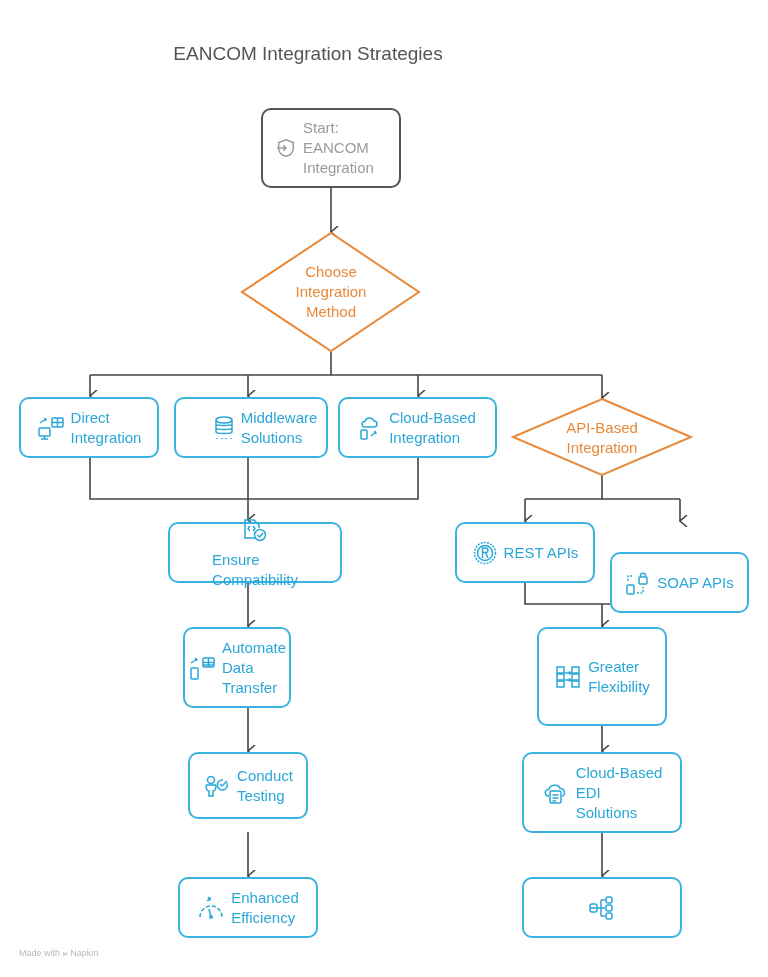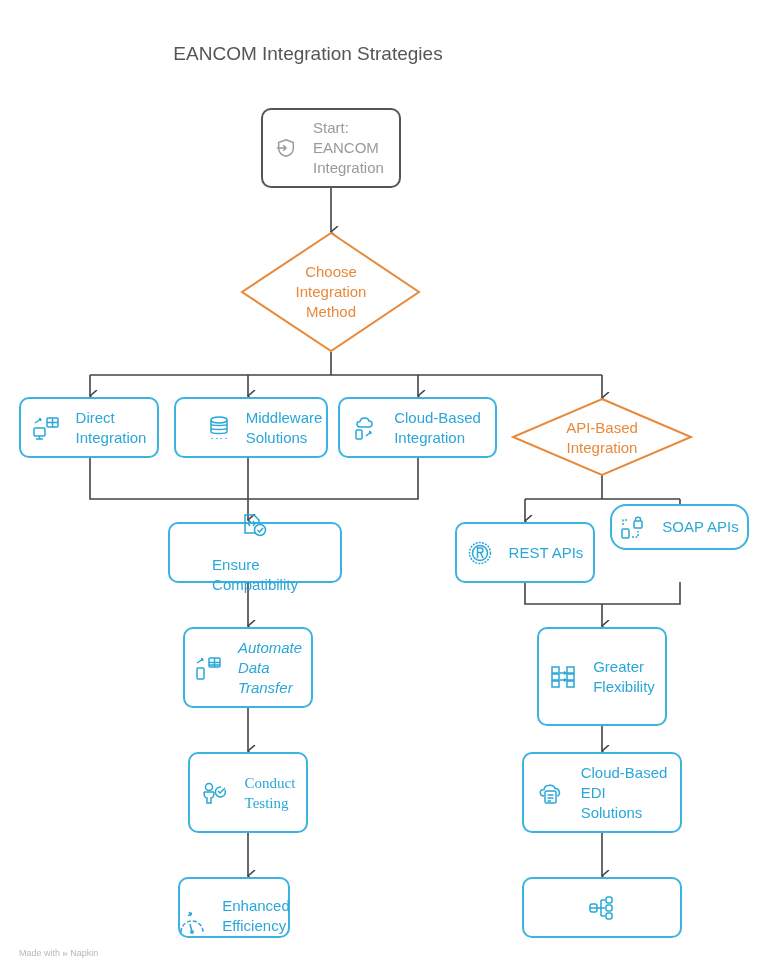--- a/index.html
+++ b/index.html
@@ -2,21 +2,21 @@
 <html><head>
 <meta charset="utf-8">
 <style>
   html, body { margin:0; padding:0; background:#ffffff; }
   body { width:768px; height:977px; position:relative; overflow:hidden;
          font-family:"Liberation Sans", "DejaVu Sans", sans-serif; }
   .title { position:absolute; left:0; width:616px; top:43px; text-align:center;
            font-size:19px; color:#555555; }
   svg.edges { position:absolute; left:0; top:0; width:768px; height:977px; }
   .node { position:absolute; box-sizing:border-box; border:2px solid #3bb3e0; border-radius:10px;
-          background:#fff; display:flex; align-items:center; justify-content:center; gap:16px;
+          background:#fff; display:flex; align-items:center; justify-content:center; gap:6px;
           color:#2aa7d8; font-size:15px; line-height:20px; }
   .node.start { border-color:#555555; color:#9a9a9a; }
   .node .lbl { white-space:pre-line; }
   .node svg.ic { flex:0 0 auto; }
   .dlabel { position:absolute; text-align:center; color:#e8893a; font-size:15px; line-height:20px;
             white-space:pre-line; }
   .footer { position:absolute; left:19px; top:948px; font-size:9px; color:#b8b8b8; }
 </style>
 </head>
 <body>
@@ -104,64 +104,64 @@
   <svg class="ic" width="28" height="28" viewBox="0 0 28 28" fill="none" stroke="#2aa7d8" stroke-width="1.5">
     <path d="M14 22 H4 V4 H13 L18 9 V12"></path>
     <path d="M9 10 L7 12.5 L9 15 M12 10 L14 12.5 L12 15"></path>
     <circle cx="19" cy="19" r="5.5"></circle>
       <path d="M16.5 19 L18.5 21 L22 17"></path>
   </svg>
   <span class="lbl">Ensure
 Compatibility</span>
 </div>
 
-<div class="node" style="left:183px;top:627px;width:130px;height:81px;font-style:italic;">
+<div class="node" style="left:183px;top:627px;width:108px;height:81px;">
   <svg class="ic" width="28" height="28" viewBox="0 0 28 28" fill="none" stroke="#2aa7d8" stroke-width="1.5">
     <rect x="15" y="4" width="11" height="9" rx="1"></rect>
       <path d="M15 8.5 H26 M20.5 4 V13 M15 11 H26"></path>
     <path d="M3 9 L9 5 M9 5 L7 4.5 M9 5 L8.5 7"></path>
     <rect x="3" y="14" width="7" height="11" rx="1"></rect>
   </svg>
   <span class="lbl">Automate
 Data
 Transfer</span>
 </div>
 
-<div class="node" style="left:188px;top:752px;width:120px;height:81px;font-family:Liberation Serif, serif;">
+<div class="node" style="left:188px;top:752px;width:120px;height:67px;">
   <svg class="ic" width="28" height="28" viewBox="0 0 28 28" fill="none" stroke="#2aa7d8" stroke-width="1.5">
     <circle cx="8" cy="8" r="3.5"></circle>
     <path d="M3 13 H13 M3 13 C3 17 4 19 6 19 V24 H10 V19 C12 19 13 17 13 13"></path>
     <path d="M24 11 A5 5 0 1 1 20 8"></path>
     <path d="M17 12 L19 14 L24 9"></path>
   </svg>
   <span class="lbl">Conduct
 Testing</span>
 </div>
 
-<div class="node" style="left:178px;top:877px;width:112px;height:61px;align-items:flex-end;">
+<div class="node" style="left:178px;top:877px;width:140px;height:61px;">
   <svg class="ic" width="28" height="26" viewBox="0 0 28 26" fill="none" stroke="#2aa7d8" stroke-width="1.5">
     <path d="M11 2 L13 5 M13 5 L10 5.5 M13 5 L13.5 2.5"></path>
     <path d="M3 22 A11 11 0 0 1 25 22" stroke-dasharray="4 2"></path>
     <path d="M14 22 L12 14"></path>
       <circle cx="14" cy="22" r="1.2"></circle>
   </svg>
   <span class="lbl">Enhanced
 Efficiency</span>
 </div>
 
 <div class="node" style="left:455px;top:522px;width:140px;height:61px;border-radius:10px;">
   <svg class="ic" width="26" height="26" viewBox="0 0 26 26" fill="none" stroke="#2aa7d8" stroke-width="1.5">
     <circle cx="13" cy="13" r="10.5" stroke-dasharray="2 1.2"></circle>
     <circle cx="13" cy="13" r="7.5"></circle>
     <path d="M10.5 18 V8 H14 C16.5 8 16.5 12.5 14 12.5 H10.5 M13.5 12.5 L16 18"></path>
   </svg>
   <span class="lbl">REST APIs</span>
 </div>
 
-<div class="node" style="left:610px;top:504px;width:139px;height:46px;border-radius:16px;">
+<div class="node" style="left:610px;top:552px;width:139px;height:61px;">
   <svg class="ic" width="26" height="26" viewBox="0 0 26 26" fill="none" stroke="#2aa7d8" stroke-width="1.5">
     <path d="M3 11 V6 H8" stroke-dasharray="2 1.5"></path>
     <rect x="14" y="7" width="8" height="7" rx="1"></rect>
       <path d="M15.5 7 V5 C15.5 2.5 20.5 2.5 20.5 5 V7"></path>
     <rect x="2" y="15" width="7" height="9" rx="1"></rect>
     <path d="M12 23 H18 V17" stroke-dasharray="2 1.5"></path>
   </svg>
   <span class="lbl">SOAP APIs</span>
 </div>
 

